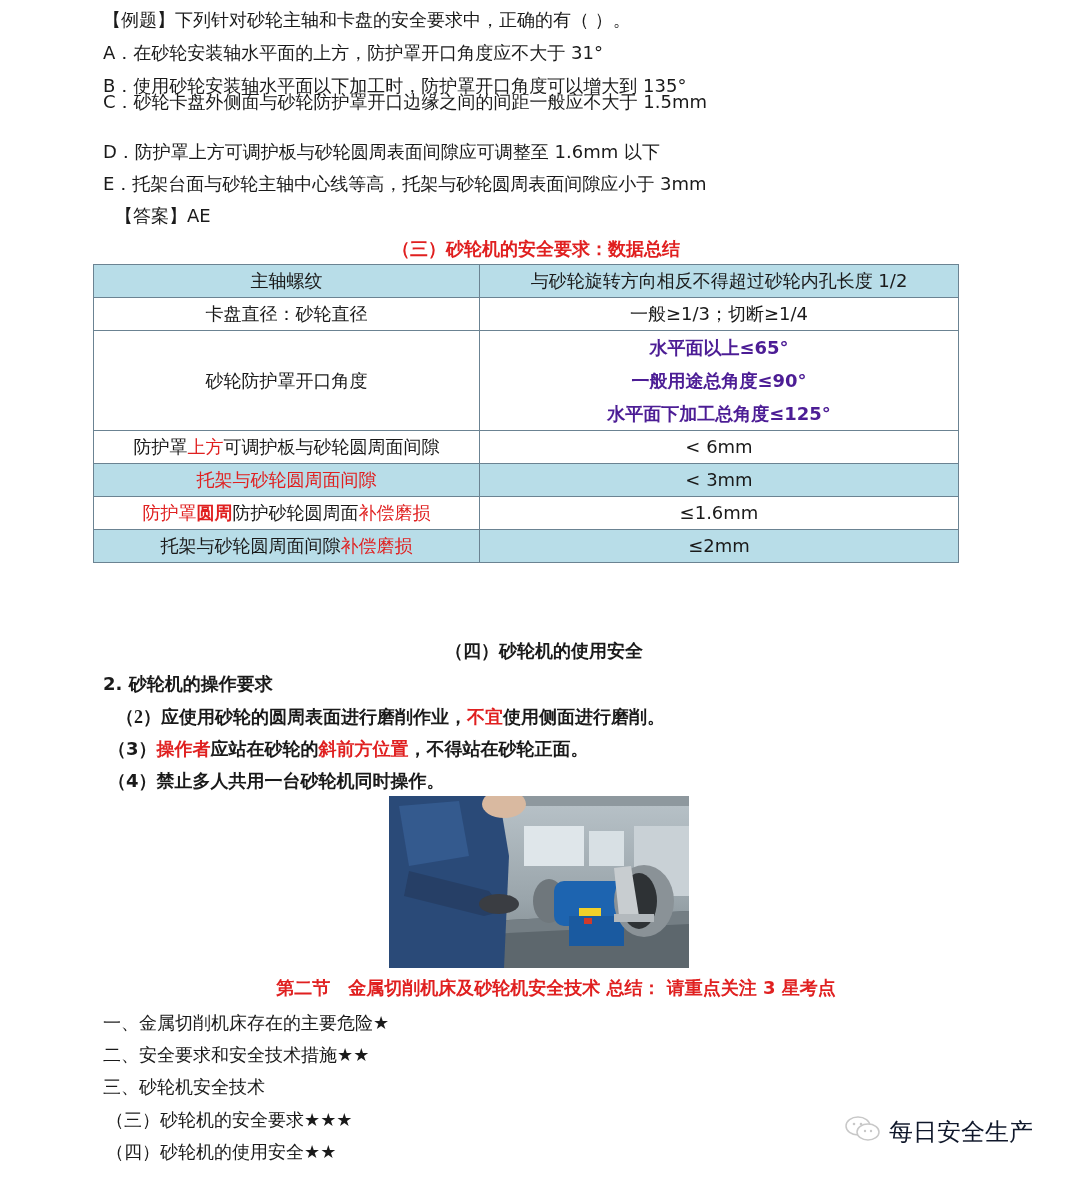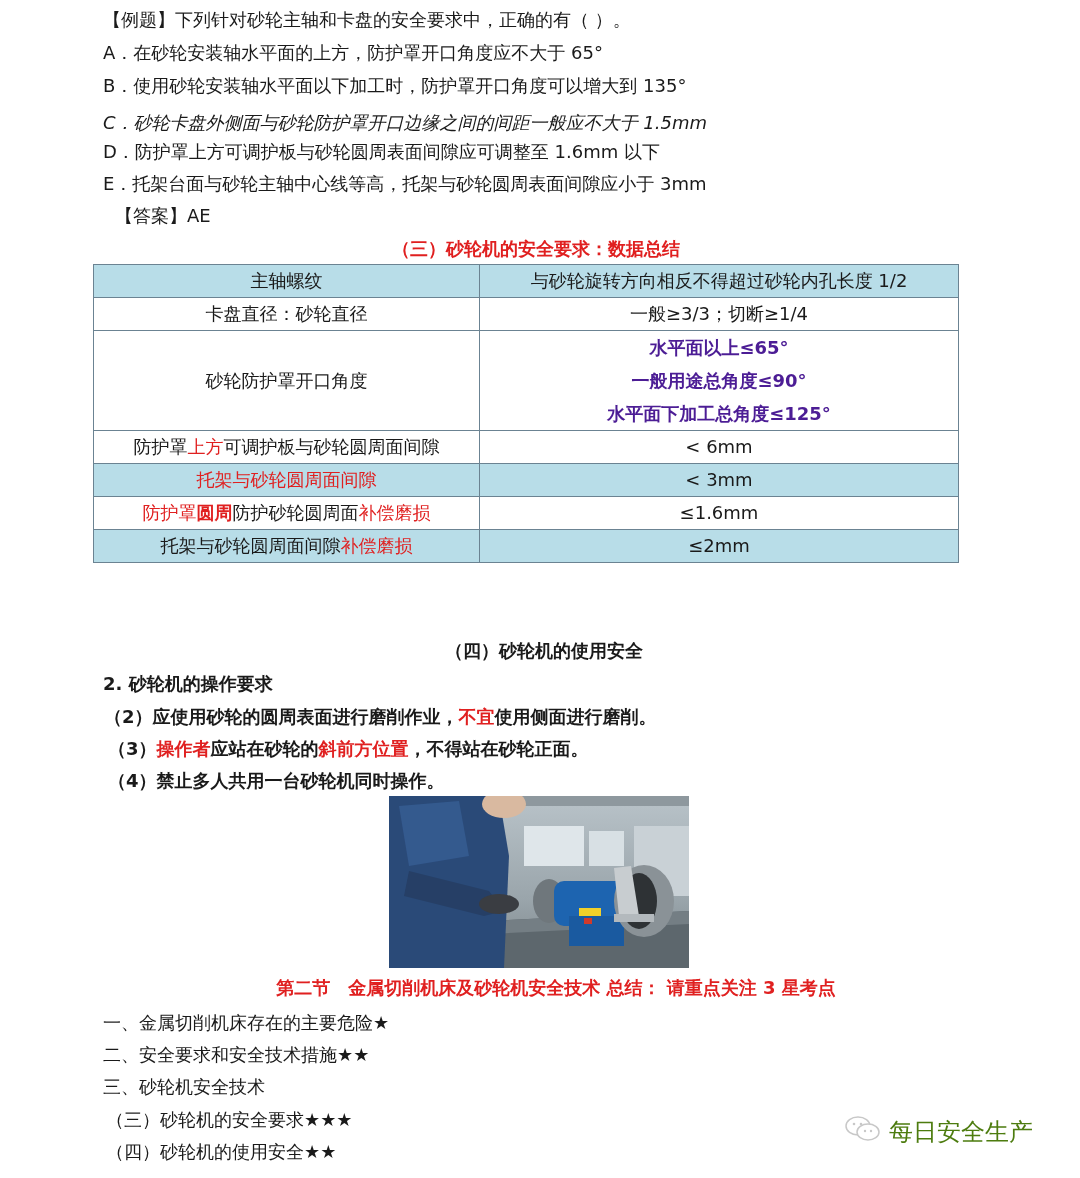--- a/index.html
+++ b/index.html
@@ -29,46 +29,46 @@
   table.data tr.shade td { background: #b8dde8; }
   table.data tr.plain td { background: #ffffff; }
   table.data td.c1 { width: 385px; }
   table.data tr.tall td { height: 97px; }
   .green-line { display: block; line-height: 33px; }
   .photo {
     position: absolute; left: 389px; top: 796px; width: 300px; height: 172px;
     overflow: hidden; background: #8a9aa6;
   }
   .watermark {
-    position: absolute; left: 843px; top: 1114px; font-size: 24px; color: #4d7c0f;
+    position: absolute; left: 843px; top: 1114px; font-size: 24px; color: #0f172a;
     white-space: nowrap; display: flex; align-items: center; gap: 6px;
   }
 </style>
 </head>
 <body>
 
 <div class="line" style="left:103px;top:8px;">【例题】下列针对砂轮主轴和卡盘的安全要求中，正确的有（   ）。</div>
-<div class="line" style="top:41px;">A．在砂轮安装轴水平面的上方，防护罩开口角度应不大于 65°</div>
+<div class="line" style="top:41px;">A．在砂轮安装轴水平面的上方，防护罩开口角度应不大于 31°</div>
 <div class="line" style="top:74px;">B．使用砂轮安装轴水平面以下加工时，防护罩开口角度可以增大到 135°</div>
-<div class="line" style="top:111px;font-style:italic;">C．砂轮卡盘外侧面与砂轮防护罩开口边缘之间的间距一般应不大于 1.5mm</div>
+<div class="line" style="top:90px;">C．砂轮卡盘外侧面与砂轮防护罩开口边缘之间的间距一般应不大于 1.5mm</div>
 <div class="line" style="top:140px;">D．防护罩上方可调护板与砂轮圆周表面间隙应可调整至 1.6mm 以下</div>
 <div class="line" style="top:172px;">E．托架台面与砂轮主轴中心线等高，托架与砂轮圆周表面间隙应小于 3mm</div>
 <div class="line" style="top:204px;margin-left:12px;">【答案】AE</div>
 
 <div class="center-title red" style="top:237px;left:-4px;">（三）砂轮机的安全要求：数据总结</div>
 
 <table class="data">
   <tbody>
       <tr class="shade">
     <td class="c1">主轴螺纹</td>
     <td>与砂轮旋转方向相反不得超过砂轮内孔长度 1/2</td>
   </tr>
   <tr class="plain">
     <td class="c1">卡盘直径：砂轮直径</td>
-    <td>一般≥3/3；切断≥1/4</td>
+    <td>一般≥1/3；切断≥1/4</td>
   </tr>
   <tr class="plain tall">
     <td class="c1">砂轮防护罩开口角度</td>
     <td>
       <span class="green green-line">水平面以上≤65°</span>
       <span class="green green-line">一般用途总角度≤90°</span>
       <span class="green green-line">水平面下加工总角度≤125°</span>
     </td>
   </tr>
   <tr class="plain">
@@ -85,21 +85,21 @@
   </tr>
   <tr class="shade">
     <td class="c1"><span>托架与砂轮圆周面间隙</span><span class="red">补偿磨损</span></td>
     <td>≤2mm</td>
   </tr>
 </tbody>
   </table>
 
 <div class="center-title" style="top:639px;left:4px;">（四）砂轮机的使用安全</div>
 <div class="line bold" style="top:672px;">2. 砂轮机的操作要求</div>
-<div class="line bold" style="top:705px;left:104px;"><span>（2）应使用砂轮的圆周表面进行磨削作业，</span><span class="red">不宜</span><span>使用侧面进行磨削。</span></div>
+<div class="line bold" style="top:705px;left:116px;font-family:Liberation Serif, serif;"><span>（2）应使用砂轮的圆周表面进行磨削作业，</span><span class="red">不宜</span><span>使用侧面进行磨削。</span></div>
 <div class="line bold" style="top:737px;left:108px;"><span>（3）</span><span class="red">操作者</span><span>应站在砂轮的</span><span class="red">斜前方位置</span><span>，不得站在砂轮正面。</span></div>
 <div class="line bold" style="top:769px;left:108px;">（4）禁止多人共用一台砂轮机同时操作。</div>
 
 <div class="photo" title="工人操作台式砂轮机照片">
   <svg width="300" height="172" viewBox="0 0 300 172" xmlns="http://www.w3.org/2000/svg">
     <defs>
       <linearGradient id="bg" x1="0" y1="0" x2="0" y2="1">
         <stop offset="0" stop-color="#b9c3c9"></stop>
         <stop offset="0.6" stop-color="#9aa5ab"></stop>
         <stop offset="1" stop-color="#7b858a"></stop>

